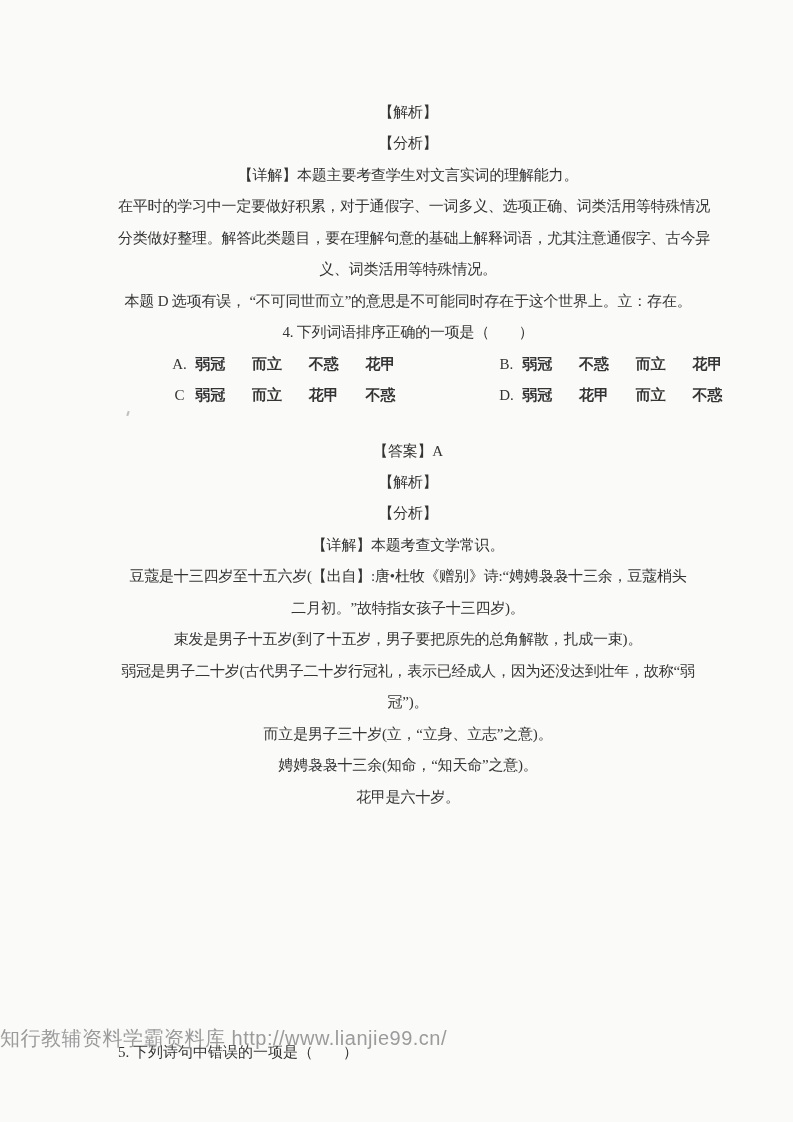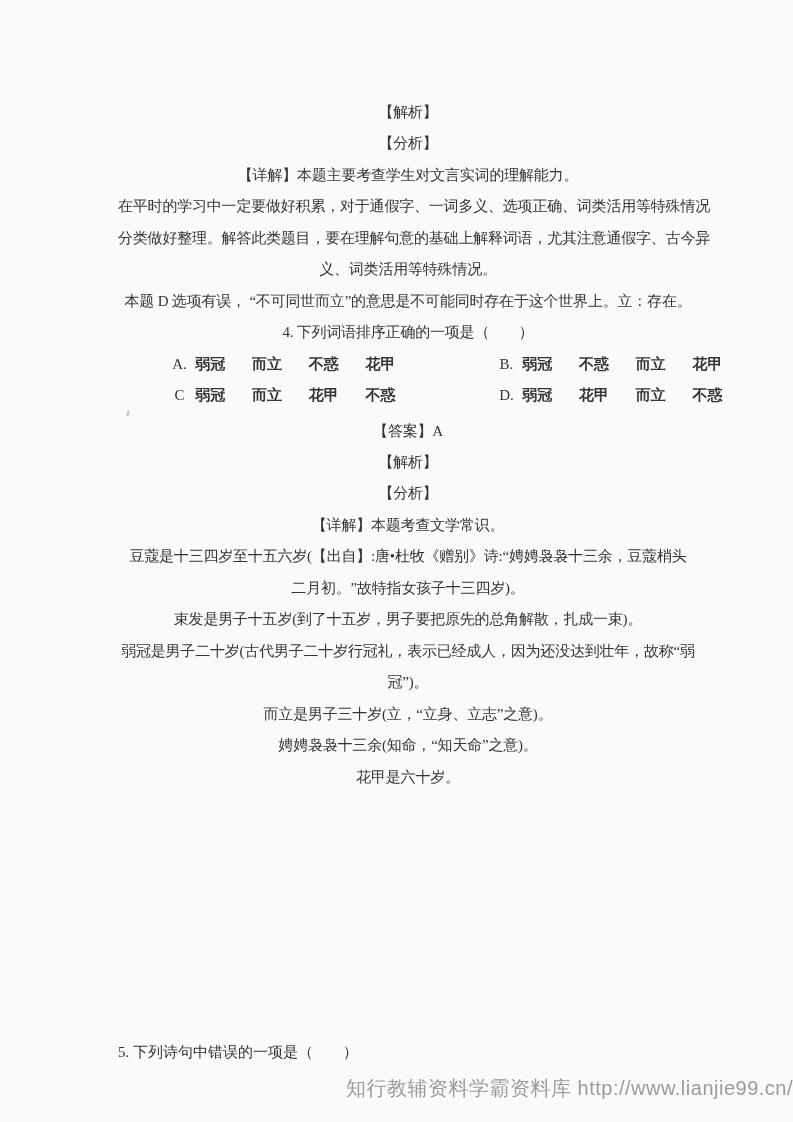--- a/index.html
+++ b/index.html
@@ -22,21 +22,21 @@
     width: 580px;
     text-align: center;
   }
   .line {
     line-height: 31.45px;
     font-size: 15px;
     letter-spacing: -0.2px;
     white-space: nowrap;
   }
   .answer-gap {
-    margin-top: 4px;
+    margin-top: 24px;
   }
   .opt-row {
     display: flex;
     line-height: 31.45px;
     font-size: 15px;
     white-space: nowrap;
   }
   .opt-col {
     width: 327px;
     flex: none;
@@ -69,23 +69,23 @@
     position: absolute;
     left: 118px;
     top: 1037px;
     line-height: 31.45px;
     font-size: 15px;
     white-space: nowrap;
   }
   .footer {
     position: absolute;
     left: 0;
-    top: 1075px;
+    top: 1025px;
     width: 100%;
-    text-align: right;
+    text-align: left;
     font-family: "Liberation Sans", "DejaVu Sans", sans-serif;
     font-size: 20px;
     color: #9b9b9b;
     letter-spacing: 0.5px;
   }
 </style>
 </head>
 <body>
 
 <div class="page">

